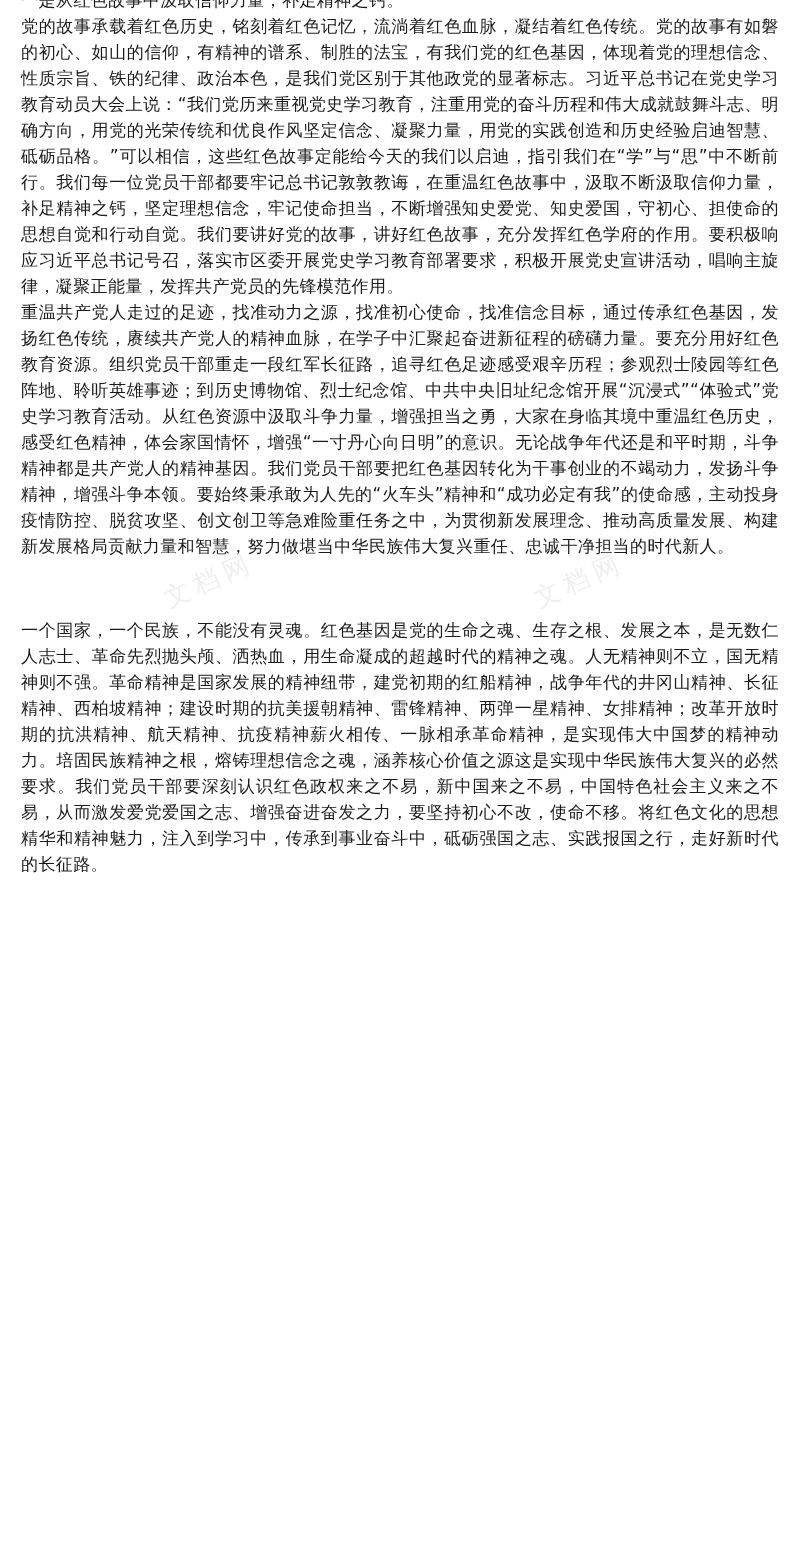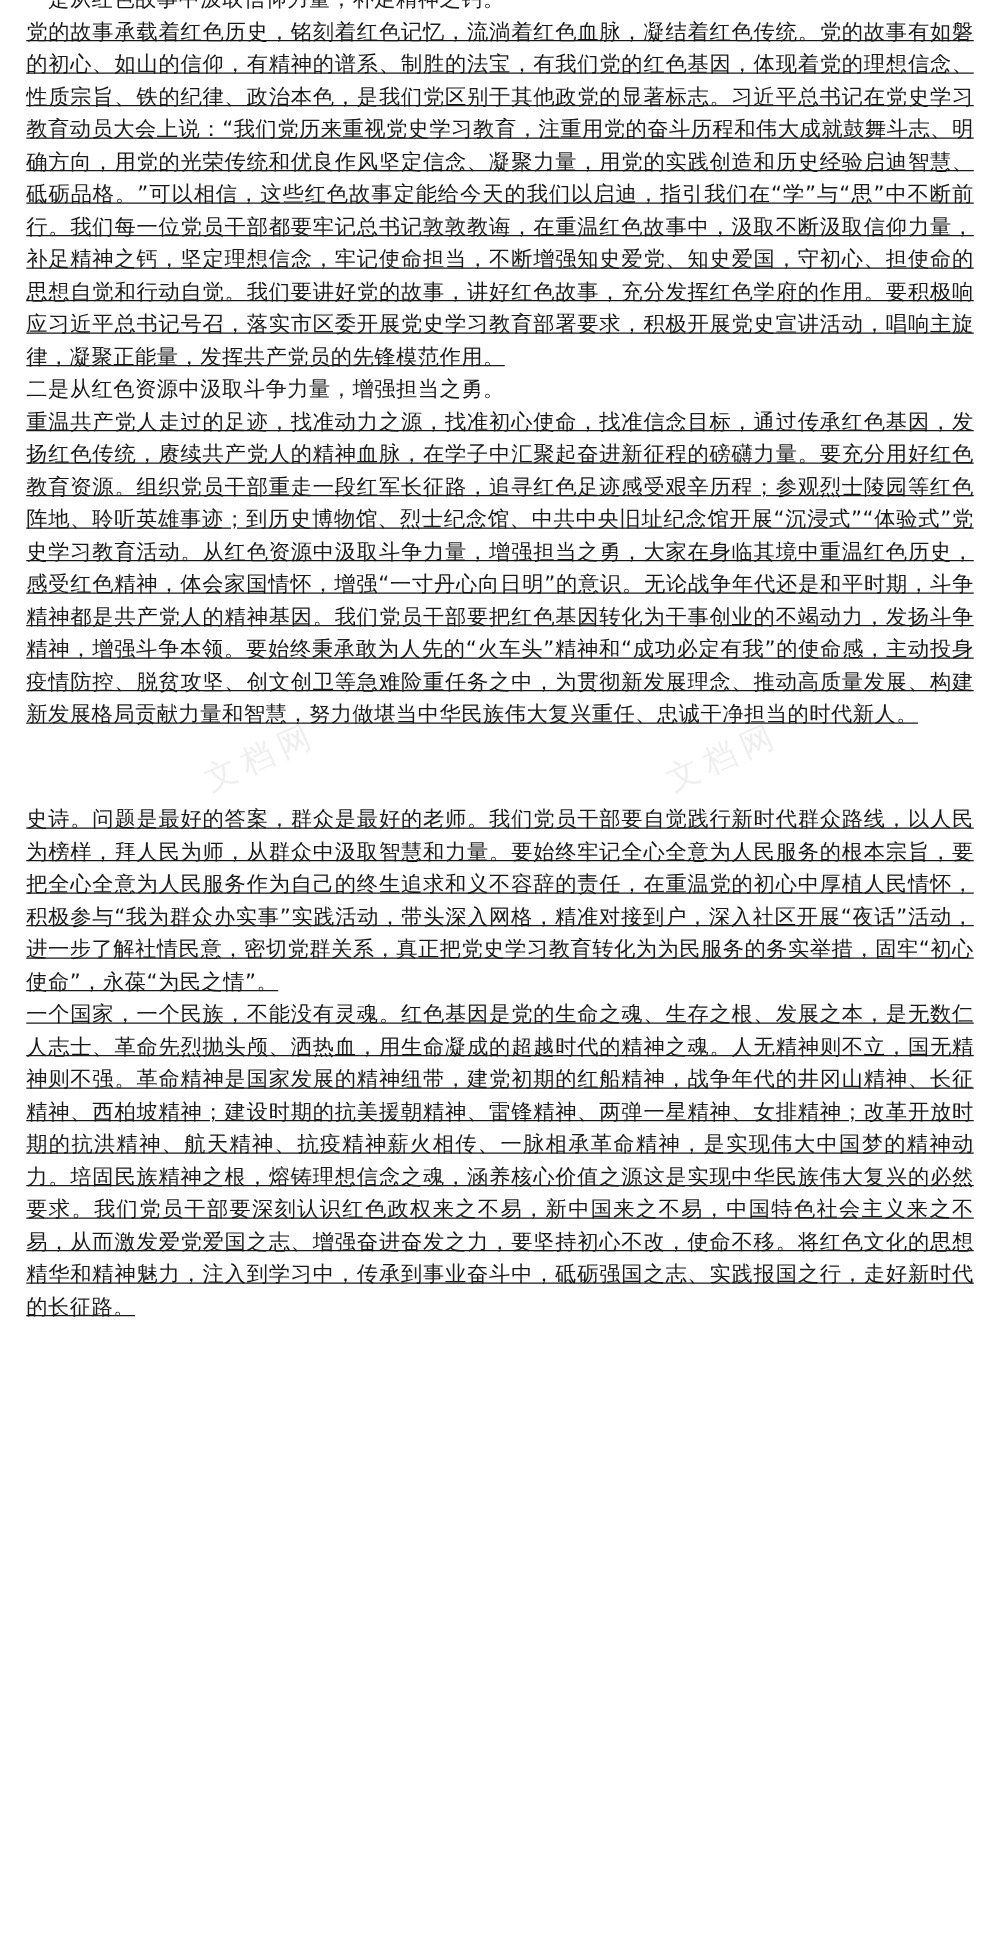--- a/index.html
+++ b/index.html
@@ -26,21 +26,20 @@
   }
   .doc-heading {
     margin: 0;
     font-weight: normal;
     font-size: 17px;
     line-height: 26px;
   }
   .doc-para {
     margin: 0;
     text-align: justify;
-    text-decoration: underline;
   }
   .page-gap {
     position: relative;
     height: 58px;
   }
   .watermark {
     position: absolute;
     top: 8px;
     transform: rotate(-24deg);
     color: rgba(140, 140, 140, 0.14);
@@ -54,26 +53,24 @@
   .watermark.wm-right { left: 510px; }
 </style>
 </head>
 <body>
 
 <div class="doc-page">
 
   <h2 class="doc-heading">一是从红色故事中汲取信仰力量，补足精神之钙。</h2>
   <p class="doc-para">党的故事承载着红色历史，铭刻着红色记忆，流淌着红色血脉，凝结着红色传统。党的故事有如磐的初心、如山的信仰，有精神的谱系、制胜的法宝，有我们党的红色基因，体现着党的理想信念、性质宗旨、铁的纪律、政治本色，是我们党区别于其他政党的显著标志。习近平总书记在党史学习教育动员大会上说：“我们党历来重视党史学习教育，注重用党的奋斗历程和伟大成就鼓舞斗志、明确方向，用党的光荣传统和优良作风坚定信念、凝聚力量，用党的实践创造和历史经验启迪智慧、砥砺品格。”可以相信，这些红色故事定能给今天的我们以启迪，指引我们在“学”与“思”中不断前行。我们每一位党员干部都要牢记总书记敦敦教诲，在重温红色故事中，汲取不断汲取信仰力量，补足精神之钙，坚定理想信念，牢记使命担当，不断增强知史爱党、知史爱国，守初心、担使命的思想自觉和行动自觉。我们要讲好党的故事，讲好红色故事，充分发挥红色学府的作用。要积极响应习近平总书记号召，落实市区委开展党史学习教育部署要求，积极开展党史宣讲活动，唱响主旋律，凝聚正能量，发挥共产党员的先锋模范作用。</p>
 
-  <h2 class="doc-heading">二是从红色资源中汲取斗争力量，增强担当之勇。</h2>
   <p class="doc-para">重温共产党人走过的足迹，找准动力之源，找准初心使命，找准信念目标，通过传承红色基因，发扬红色传统，赓续共产党人的精神血脉，在学子中汇聚起奋进新征程的磅礴力量。要充分用好红色教育资源。组织党员干部重走一段红军长征路，追寻红色足迹感受艰辛历程；参观烈士陵园等红色阵地、聆听英雄事迹；到历史博物馆、烈士纪念馆、中共中央旧址纪念馆开展“沉浸式”“体验式”党史学习教育活动。从红色资源中汲取斗争力量，增强担当之勇，大家在身临其境中重温红色历史，感受红色精神，体会家国情怀，增强“一寸丹心向日明”的意识。无论战争年代还是和平时期，斗争精神都是共产党人的精神基因。我们党员干部要把红色基因转化为干事创业的不竭动力，发扬斗争精神，增强斗争本领。要始终秉承敢为人先的“火车头”精神和“成功必定有我”的使命感，主动投身疫情防控、脱贫攻坚、创文创卫等急难险重任务之中，为贯彻新发展理念、推动高质量发展、构建新发展格局贡献力量和智慧，努力做堪当中华民族伟大复兴重任、忠诚干净担当的时代新人。</p>
 
 
   <div class="page-gap">
     <span class="watermark wm-left">文档网</span>
     <span class="watermark wm-right">文档网</span>
   </div>
 
-  <p class="doc-para">史诗。问题是最好的答案，群众是最好的老师。我们党员干部要自觉践行新时代群众路线，以人民为榜样，拜人民为师，从群众中汲取智慧和力量。要始终牢记全心全意为人民服务的根本宗旨，要把全心全意为人民服务作为自己的终生追求和义不容辞的责任，在重温党的初心中厚植人民情怀，积极参与“我为群众办实事”实践活动，带头深入网格，精准对接到户，深入社区开展“夜话”活动，进一步了解社情民意，密切党群关系，真正把党史学习教育转化为为民服务的务实举措，固牢“初心使命”，永葆“为民之情”。</p>
 
   <p class="doc-para">一个国家，一个民族，不能没有灵魂。红色基因是党的生命之魂、生存之根、发展之本，是无数仁人志士、革命先烈抛头颅、洒热血，用生命凝成的超越时代的精神之魂。人无精神则不立，国无精神则不强。革命精神是国家发展的精神纽带，建党初期的红船精神，战争年代的井冈山精神、长征精神、西柏坡精神；建设时期的抗美援朝精神、雷锋精神、两弹一星精神、女排精神；改革开放时期的抗洪精神、航天精神、抗疫精神薪火相传、一脉相承革命精神，是实现伟大中国梦的精神动力。培固民族精神之根，熔铸理想信念之魂，涵养核心价值之源这是实现中华民族伟大复兴的必然要求。我们党员干部要深刻认识红色政权来之不易，新中国来之不易，中国特色社会主义来之不易，从而激发爱党爱国之志、增强奋进奋发之力，要坚持初心不改，使命不移。将红色文化的思想精华和精神魅力，注入到学习中，传承到事业奋斗中，砥砺强国之志、实践报国之行，走好新时代的长征路。</p>
 
 </div>
 
 </body></html>

